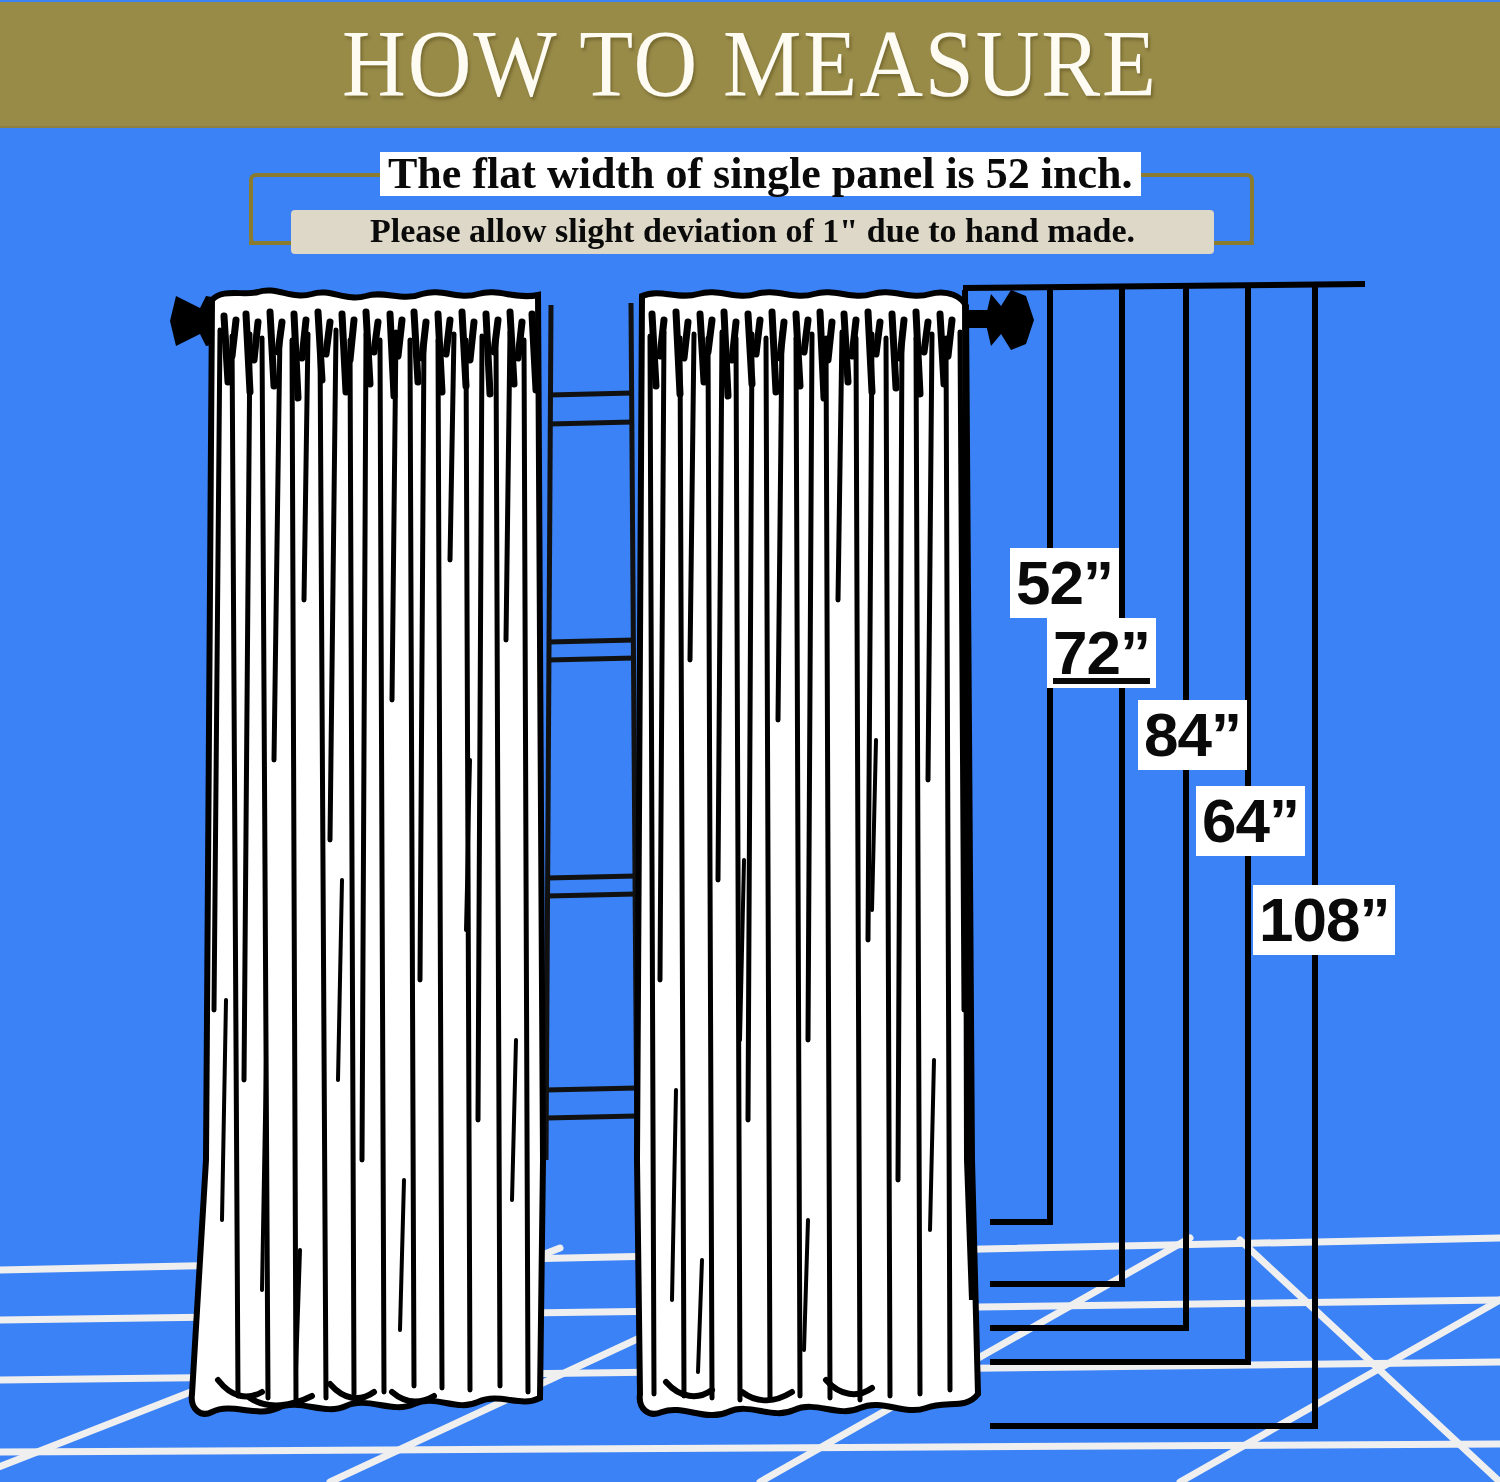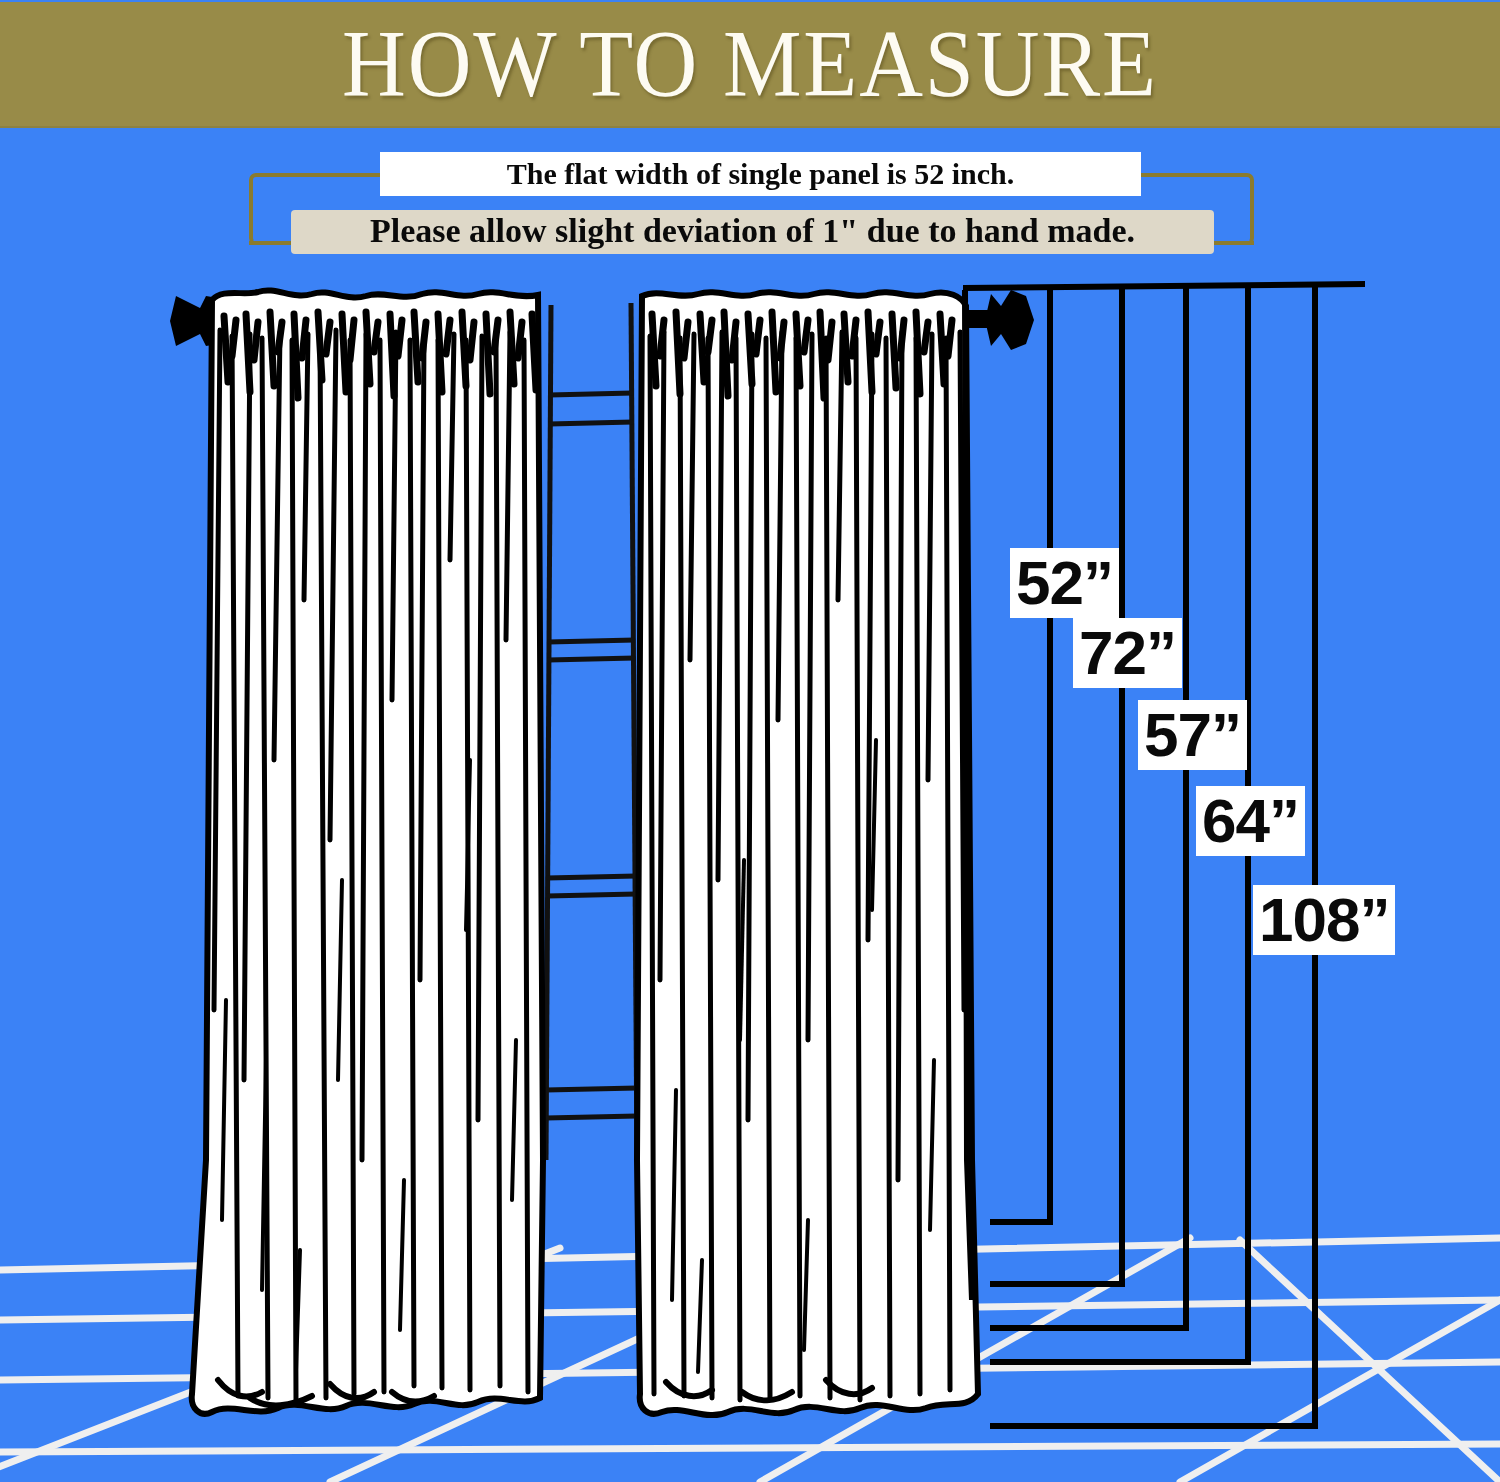--- a/index.html
+++ b/index.html
@@ -74,25 +74,25 @@
     width: 80px;
     height: 4px;
     background: #8A7B2E;
   }
   
   #width-caption {
     position: absolute;
     left: 380px;
     top: 152px;
     width: 745px;
-    text-align: center;
+    text-align: left;
     background: #ffffff;
     font-family: "Liberation Serif", "DejaVu Serif", serif;
     font-weight: bold;
-    font-size: 30px;
+    font-size: 44px;
     line-height: 44px;
     color: #0a0a0a;
     padding: 0 8px;
     white-space: nowrap;
   }
   #deviation-box {
     position: absolute;
     left: 291px;
     top: 210px;
     width: 923px;
@@ -381,18 +381,18 @@
 
       <path d="M1248 285 L 1248 1362 L 990 1362"></path>
 
       <path d="M1315 284 L 1315 1426 L 990 1426"></path>
 
       <path d="M965 290 L 967 1160 L 972 1300"></path>
     </g>
   </svg>
 
   <div class="len-label" style="left:1010px; top:548px;">52”</div>
-  <div class="len-label" style="left:1073px; top:618px;">72”</div>
-  <div class="len-label" style="left:1138px; top:700px;">57”</div>
+  <div class="len-label" style="left:1047px; top:618px;text-decoration:underline;">72”</div>
+  <div class="len-label" style="left:1138px; top:700px;">84”</div>
   <div class="len-label" style="left:1196px; top:786px;">64”</div>
   <div class="len-label" style="left:1253px; top:885px;">108”</div>
 
 </div>
 
 </body></html>

